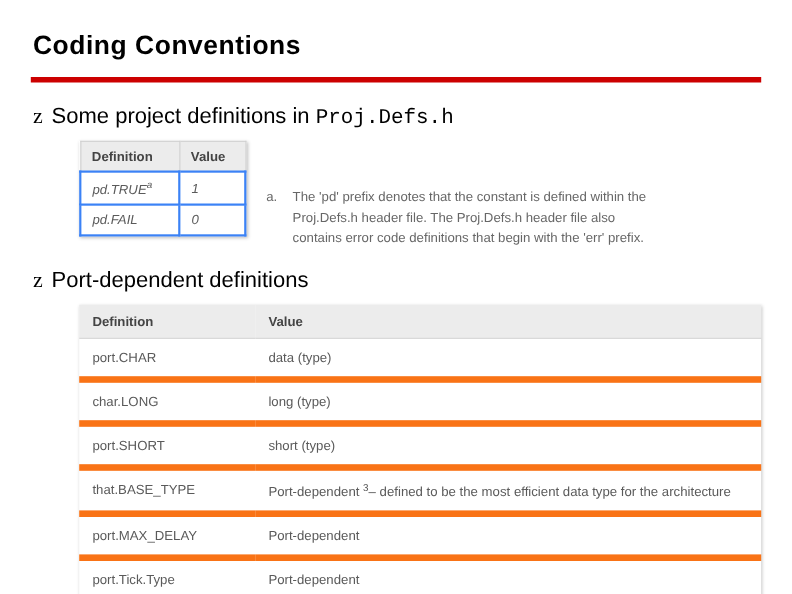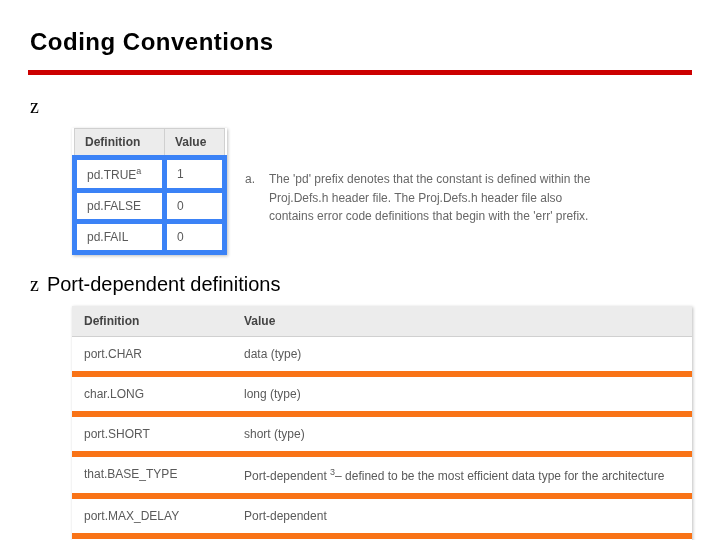--- a/index.html
+++ b/index.html
@@ -66,22 +66,23 @@
   table.defs1 th {
     background: #ececec;
     text-align: left;
     padding: 6px 10px;
     font-weight: bold;
     border: 1px solid #d0d0d0;
     color: #444;
   }
   table.defs1 td {
     padding: 6px 10px;
-    border: 5px solid #3b82f6;
+    border: 2px solid #3b82f6;
     min-width: 60px;
+    font-style: italic;
   }
   table.defs1 td:first-child { min-width: 90px; }
   .sup { font-size: 0.75em; vertical-align: super; }
   .footnote1 {
     font-size: 12px;
     color: #676767;
     line-height: 1.55;
     max-width: 350px;
     margin-top: 42px;
     display: flex;
@@ -117,38 +118,37 @@
 </style>
 </head>
 <body>
 
 <div class="slide">
   <div class="title">Coding Conventions</div>
   <div class="rule"></div>
 
   <div class="bullet-row">
     <span class="zbullet">z</span>
+    <span class="bullet-text">
+      <span>Some project definitions in </span><span class="mono">Proj.Defs.h</span>
+    </span>
   </div>
 
   <div class="tbl-wrap">
     <table class="defs1">
       <thead>
         <tr>
           <th>Definition</th>
           <th>Value</th>
         </tr>
       </thead>
       <tbody>
         <tr>
           <td><span>pd.TRUE</span><span class="sup">a</span></td>
           <td>1</td>
-        </tr>
-        <tr>
-          <td>pd.FALSE</td>
-          <td>0</td>
         </tr>
         <tr>
           <td>pd.FAIL</td>
           <td>0</td>
         </tr>
       </tbody>
     </table>
 
     <div class="footnote1">
       <span class="fn-key">a.</span>

